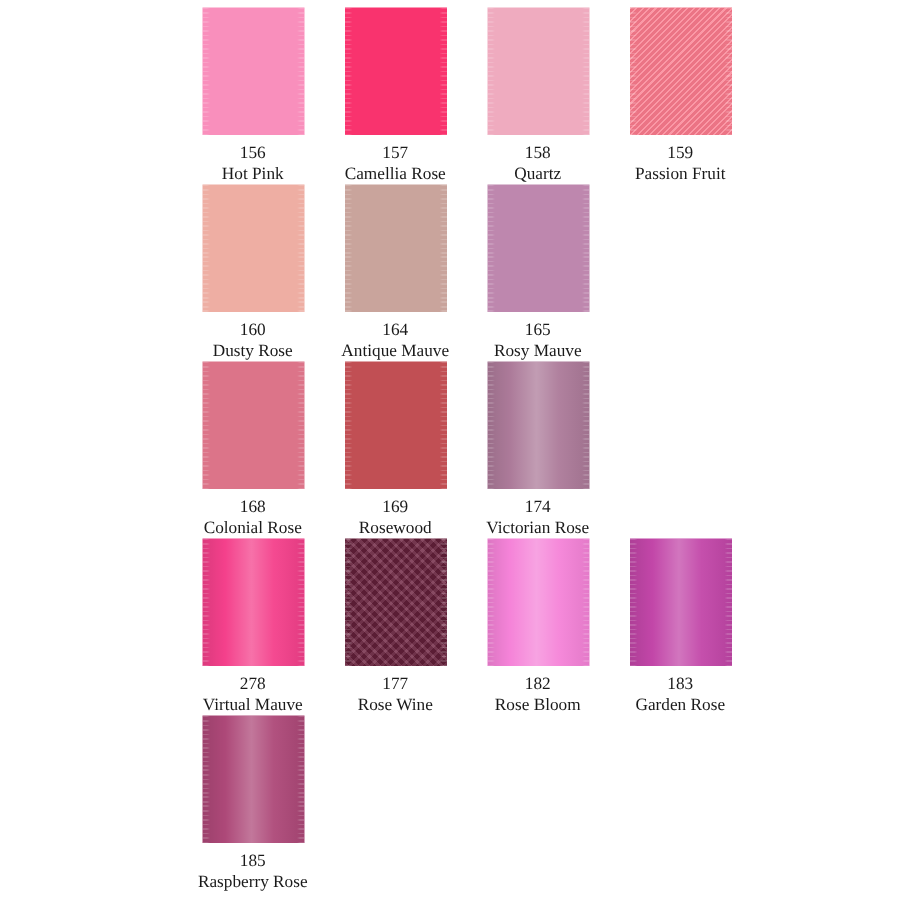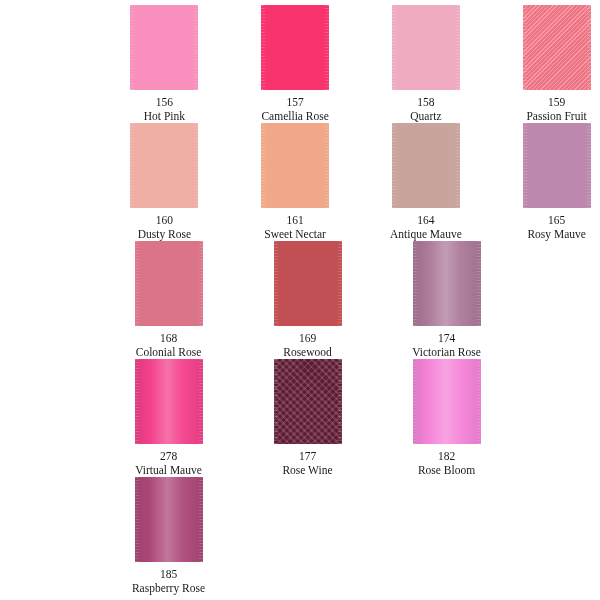--- a/index.html
+++ b/index.html
@@ -22,21 +22,20 @@
   }
 
   .swatch-row {
     display: flex;
     flex-direction: row;
     justify-content: flex-start;
     align-items: flex-start;
     padding-left: 121px;
     height: 118px;
     box-sizing: border-box;
-    gap: 44px;
   }
 
   .swatch-cell {
     width: 95px;
     margin-right: 0px;
     display: flex;
     flex-direction: column;
     align-items: center;
     box-sizing: border-box;
   }
@@ -163,25 +162,20 @@
     </div>
   </div>
 
   <div class="swatch-row">
     <div class="swatch-cell">
       <div class="swatch-chip tex-plain" style="background-color: rgb(238, 174, 163);"></div>
       <div class="swatch-code">160</div>
       <div class="swatch-name">Dusty Rose</div>
     </div>
     <div class="swatch-cell">
-      <div class="swatch-chip tex-plain" style="background-color: rgb(240, 168, 137);"></div>
-      <div class="swatch-code">161</div>
-      <div class="swatch-name">Sweet Nectar</div>
-    </div>
-    <div class="swatch-cell">
       <div class="swatch-chip tex-plain" style="background-color: rgb(201, 164, 156);"></div>
       <div class="swatch-code">164</div>
       <div class="swatch-name">Antique Mauve</div>
     </div>
     <div class="swatch-cell">
       <div class="swatch-chip tex-plain" style="background-color: rgb(190, 135, 174);"></div>
       <div class="swatch-code">165</div>
       <div class="swatch-name">Rosy Mauve</div>
     </div>
   </div>
@@ -213,20 +207,25 @@
     <div class="swatch-cell">
       <div class="swatch-chip tex-diamond" style="background-color: rgb(110, 35, 64);"></div>
       <div class="swatch-code">177</div>
       <div class="swatch-name">Rose Wine</div>
     </div>
     <div class="swatch-cell">
       <div class="swatch-chip tex-satin" style="background-color: rgb(245, 131, 216);"></div>
       <div class="swatch-code">182</div>
       <div class="swatch-name">Rose Bloom</div>
     </div>
+    <div class="swatch-cell">
+      <div class="swatch-chip tex-satin" style="background-color: rgb(194, 70, 168);"></div>
+      <div class="swatch-code">183</div>
+      <div class="swatch-name">Garden Rose</div>
+    </div>
   </div>
 
   <div class="swatch-row">
     <div class="swatch-cell">
       <div class="swatch-chip tex-satin" style="background-color: rgb(173, 72, 120);"></div>
       <div class="swatch-code">185</div>
       <div class="swatch-name">Raspberry Rose</div>
     </div>
   </div>
 

